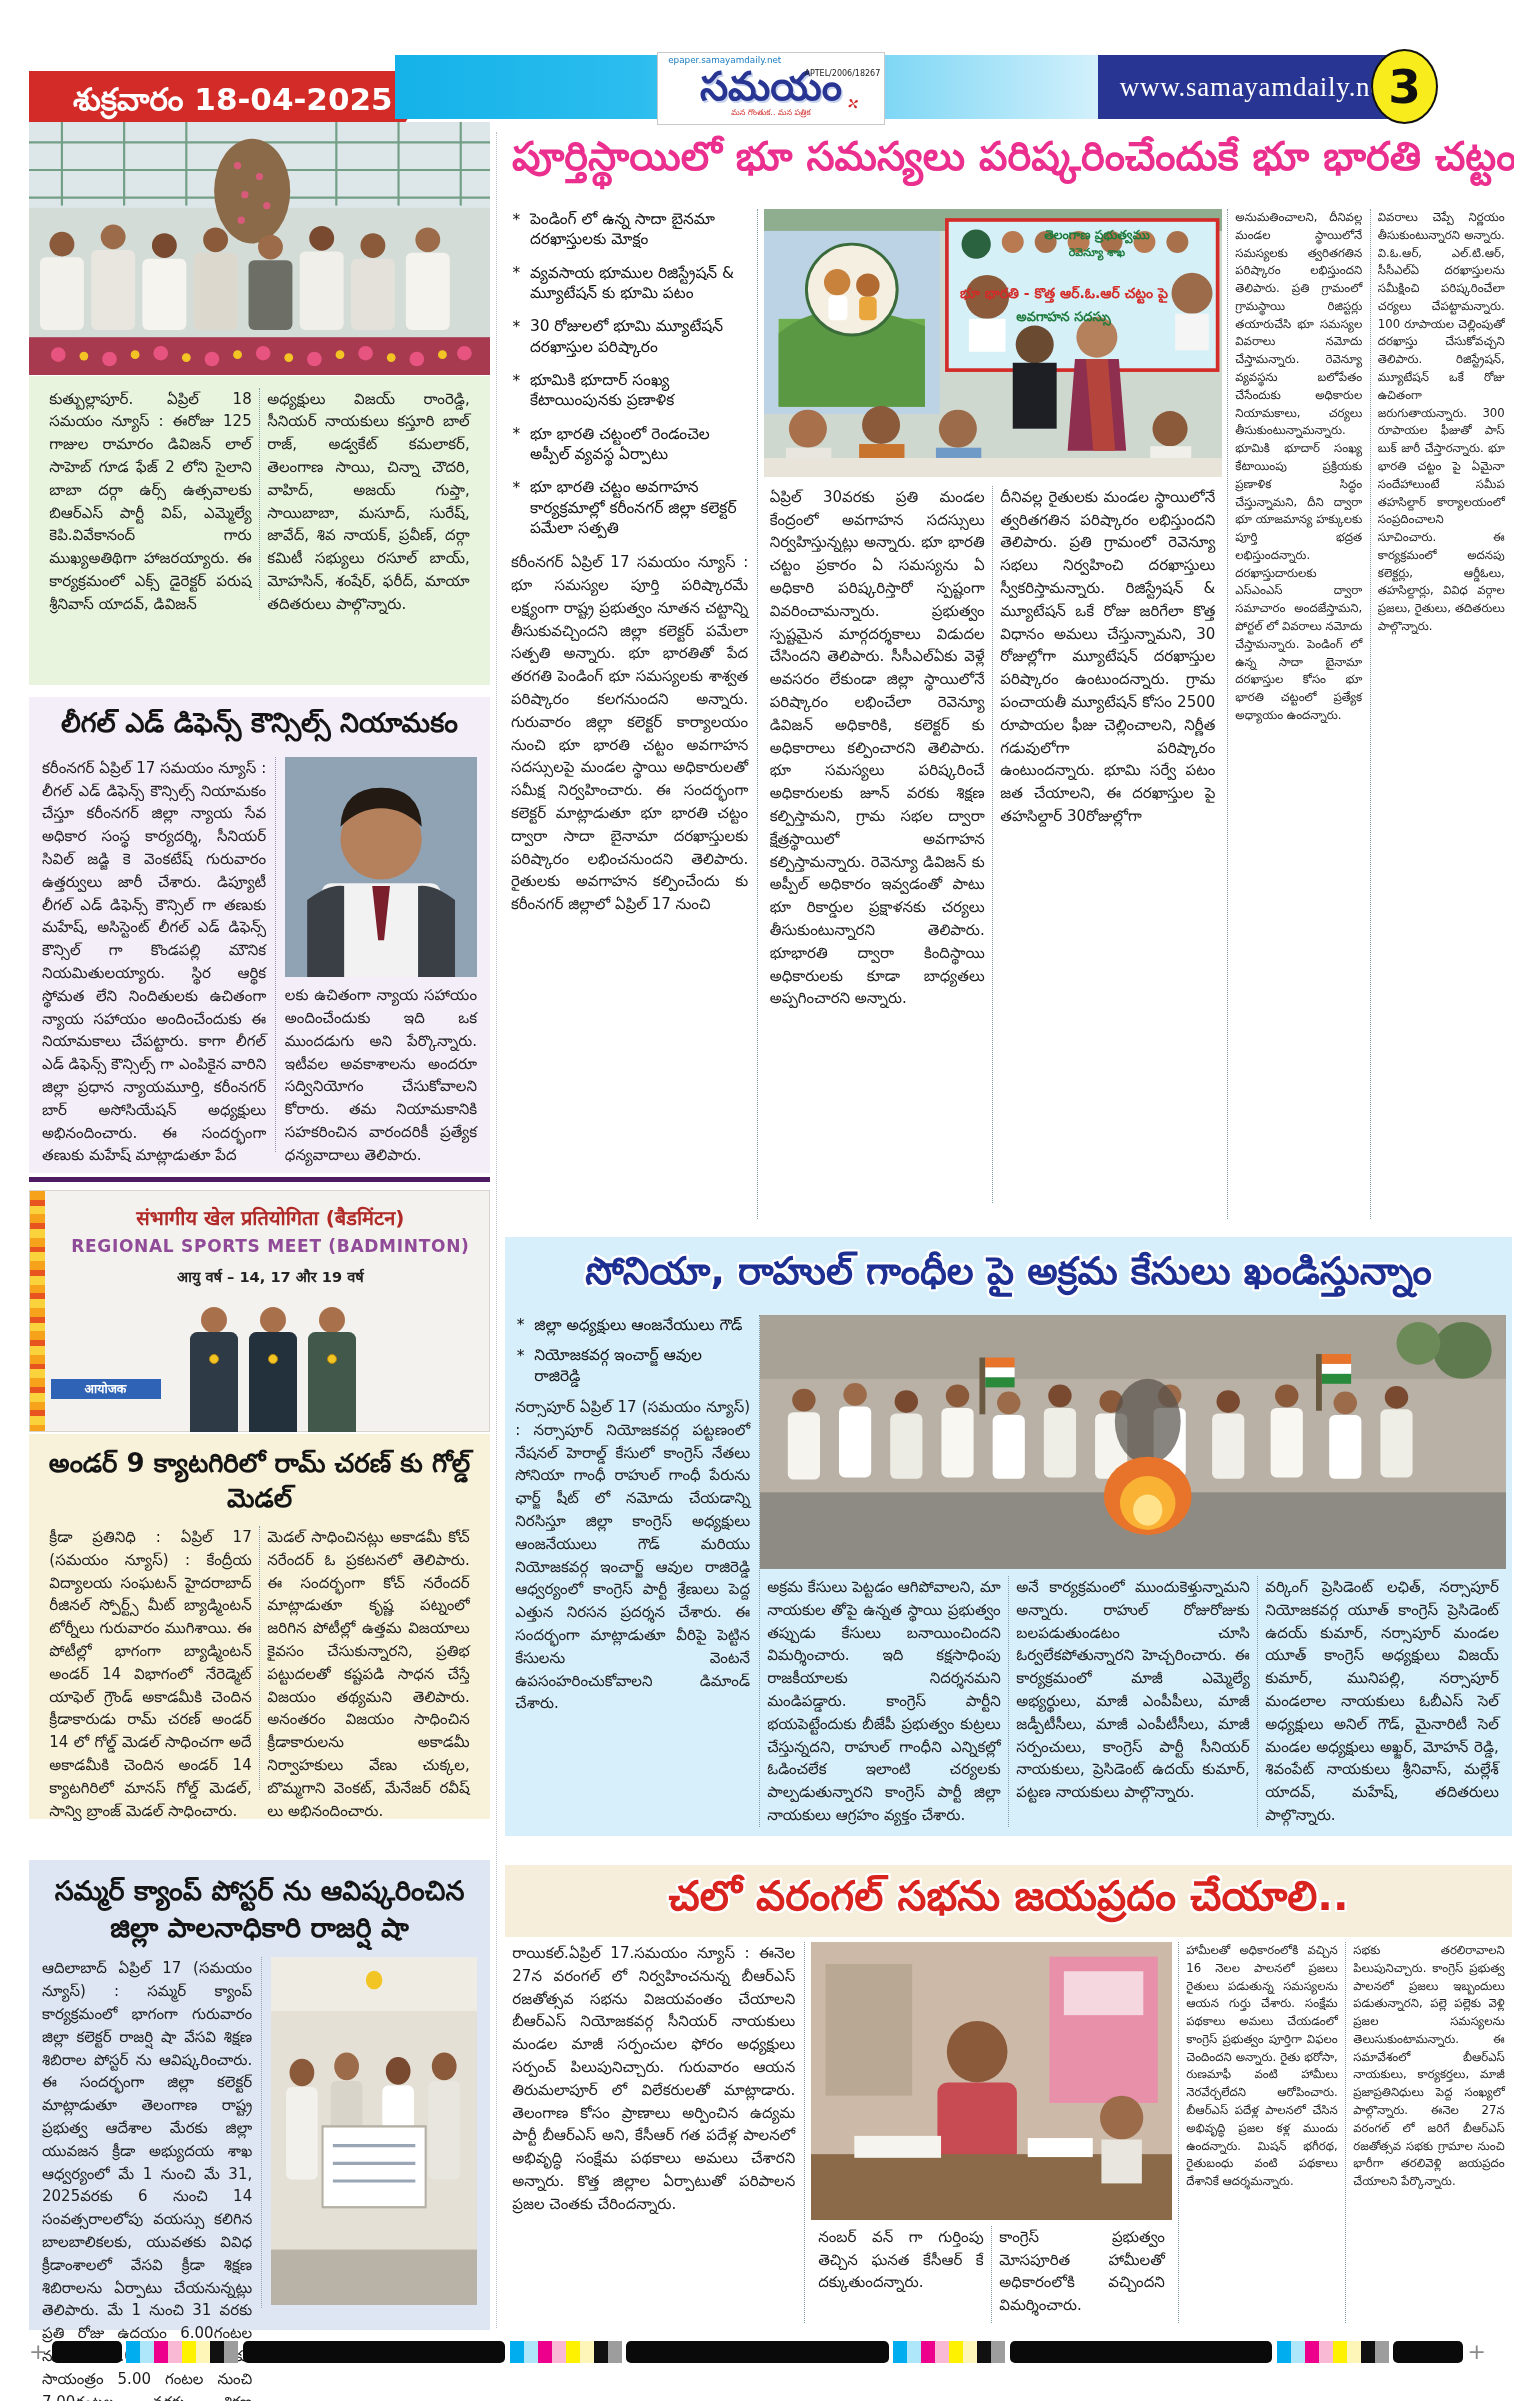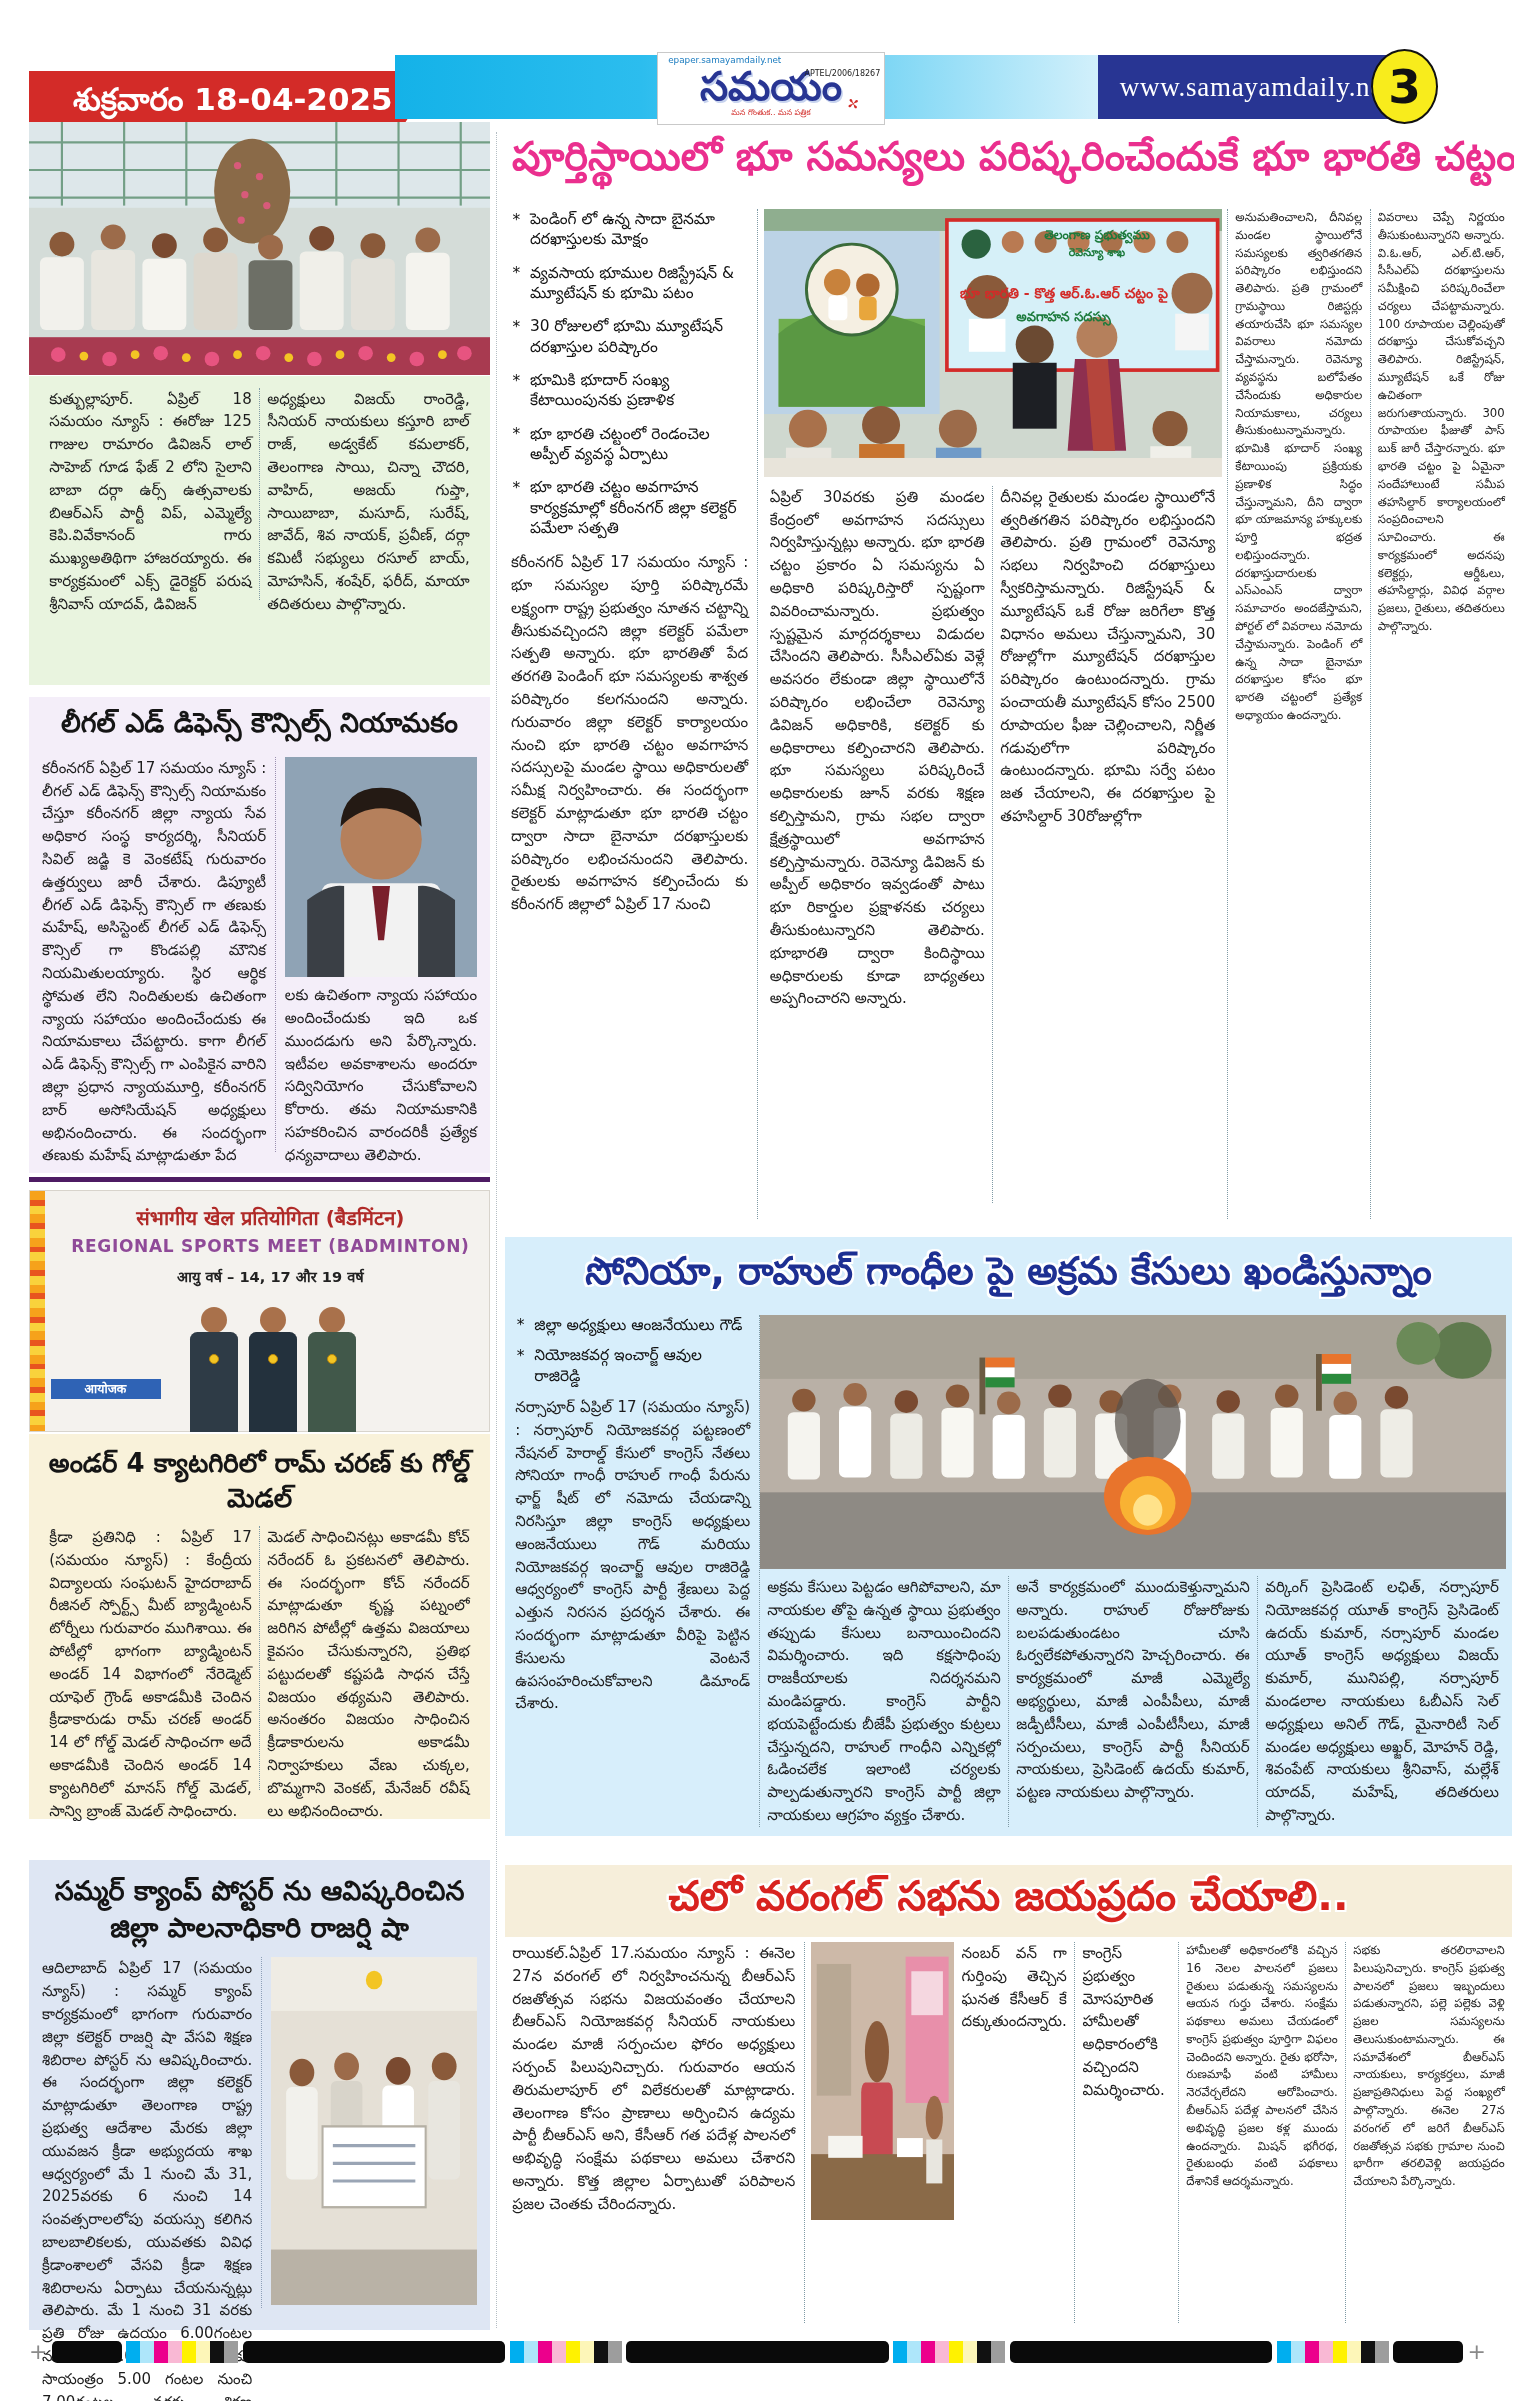--- a/index.html
+++ b/index.html
@@ -107,21 +107,21 @@
   .sonia-colB{flex:1;display:flex;flex-direction:column}
   .photo-protest{width:100%;height:262px;margin-bottom:7.3px}
   .sonia-colB .cols{flex:1}
 
   .art-warangal{position:absolute;left:505px;top:1865px;width:1007px;height:464px}
   .h-warangal-band{height:72px;background:#f6eeda;display:flex;align-items:center;justify-content:center}
   .h-warangal{font-size:41px;font-weight:bold;color:#d8231f;
               text-shadow:-2.2px -2.2px 0 #fff,2.2px -2.2px 0 #fff,-2.2px 2.2px 0 #fff,2.2px 2.2px 0 #fff,0 -2.2px 0 #fff,0 2.2px 0 #fff,-2.2px 0 0 #fff,2.2px 0 0 #fff}
   .war-body{display:flex;height:381px;margin-top:5px}
   .war-col1{width:300px;padding:0 8.8px 0 7.3px;border-right:0.7px dotted #7f9aa5}
-  .war-mid{width:373px;padding:0 5.9px;display:flex;flex-direction:row}
+  .war-mid{width:373px;padding:0 5.9px;display:flex;flex-direction:column}
   .photo-warangal{width:100%;height:278px;margin-bottom:5.9px}
   .war-mid .cols{flex:1}
   .war-right{flex:1;border-left:0.7px dotted #7f9aa5}
   .war-right .cols{height:100%}
   .war-right .body-text{font-size:11.7px}
 
   
   .footer-bars{position:absolute;left:29px;top:2340px;width:1457px;height:23.4px;display:flex;align-items:center;gap:4.4px}
   .crop{color:#8a8a8a;font-size:22px;line-height:22px;font-weight:normal}
   .bar-black{height:22px;background:#0a0a0a;border-radius:5.1px}
@@ -347,21 +347,21 @@
         <div class="medal"></div>
       </div>
     <div class="kid k3" style="left:275px">
         <div class="head"></div>
         <div class="torso"></div>
         <div class="medal"></div>
       </div>
   </div>
 
   <section class="art-sports">
-    <h2 class="h-sports">అండర్ 4 క్యాటగిరిలో రామ్ చరణ్ కు గోల్డ్ మెడల్</h2>
+    <h2 class="h-sports">అండర్ 9 క్యాటగిరిలో రామ్ చరణ్ కు గోల్డ్ మెడల్</h2>
     <div class="cols">
       <div class="body-text">క్రీడా ప్రతినిధి : ఏప్రిల్ 17 (సమయం న్యూస్) : కేంద్రీయ విద్యాలయ సంఘటన్ హైదరాబాద్ రీజినల్ స్పోర్ట్స్ మీట్ బ్యాడ్మింటన్ టోర్నీలు గురువారం ముగిశాయి. ఈ పోటీల్లో భాగంగా బ్యాడ్మింటన్ అండర్ 14 విభాగంలో నేరెడ్మెట్ యాఫెల్ గ్రౌండ్ అకాడమీకి చెందిన క్రీడాకారుడు రామ్ చరణ్ అండర్ 14 లో గోల్డ్ మెడల్ సాధించగా అదే అకాడమీకి చెందిన అండర్ 14 క్యాటగిరిలో మానస్ గోల్డ్ మెడల్, సాన్వి బ్రాంజ్ మెడల్ సాధించారు.</div>
       <div class="body-text">మెడల్ సాధించినట్లు అకాడమీ కోచ్ నరేందర్ ఓ ప్రకటనలో తెలిపారు. ఈ సందర్భంగా కోచ్ నరేందర్ మాట్లాడుతూ కృష్ణ పట్నంలో జరిగిన పోటీల్లో ఉత్తమ విజయాలు కైవసం చేసుకున్నారని, ప్రతిభ పట్టుదలతో కష్టపడి సాధన చేస్తే విజయం తథ్యమని తెలిపారు. అనంతరం విజయం సాధించిన క్రీడాకారులను అకాడమీ నిర్వాహకులు వేణు చుక్కల, బొమ్మగాని వెంకట్, మేనేజర్ రవీష్ లు అభినందించారు.</div>
     </div>
   </section>
 
   <section class="art-sonia">
     <h2 class="h-sonia">సోనియా, రాహుల్ గాంధీల పై అక్రమ కేసులు ఖండిస్తున్నాం</h2>
     <div class="sonia-row">
       <div class="sonia-colA">

